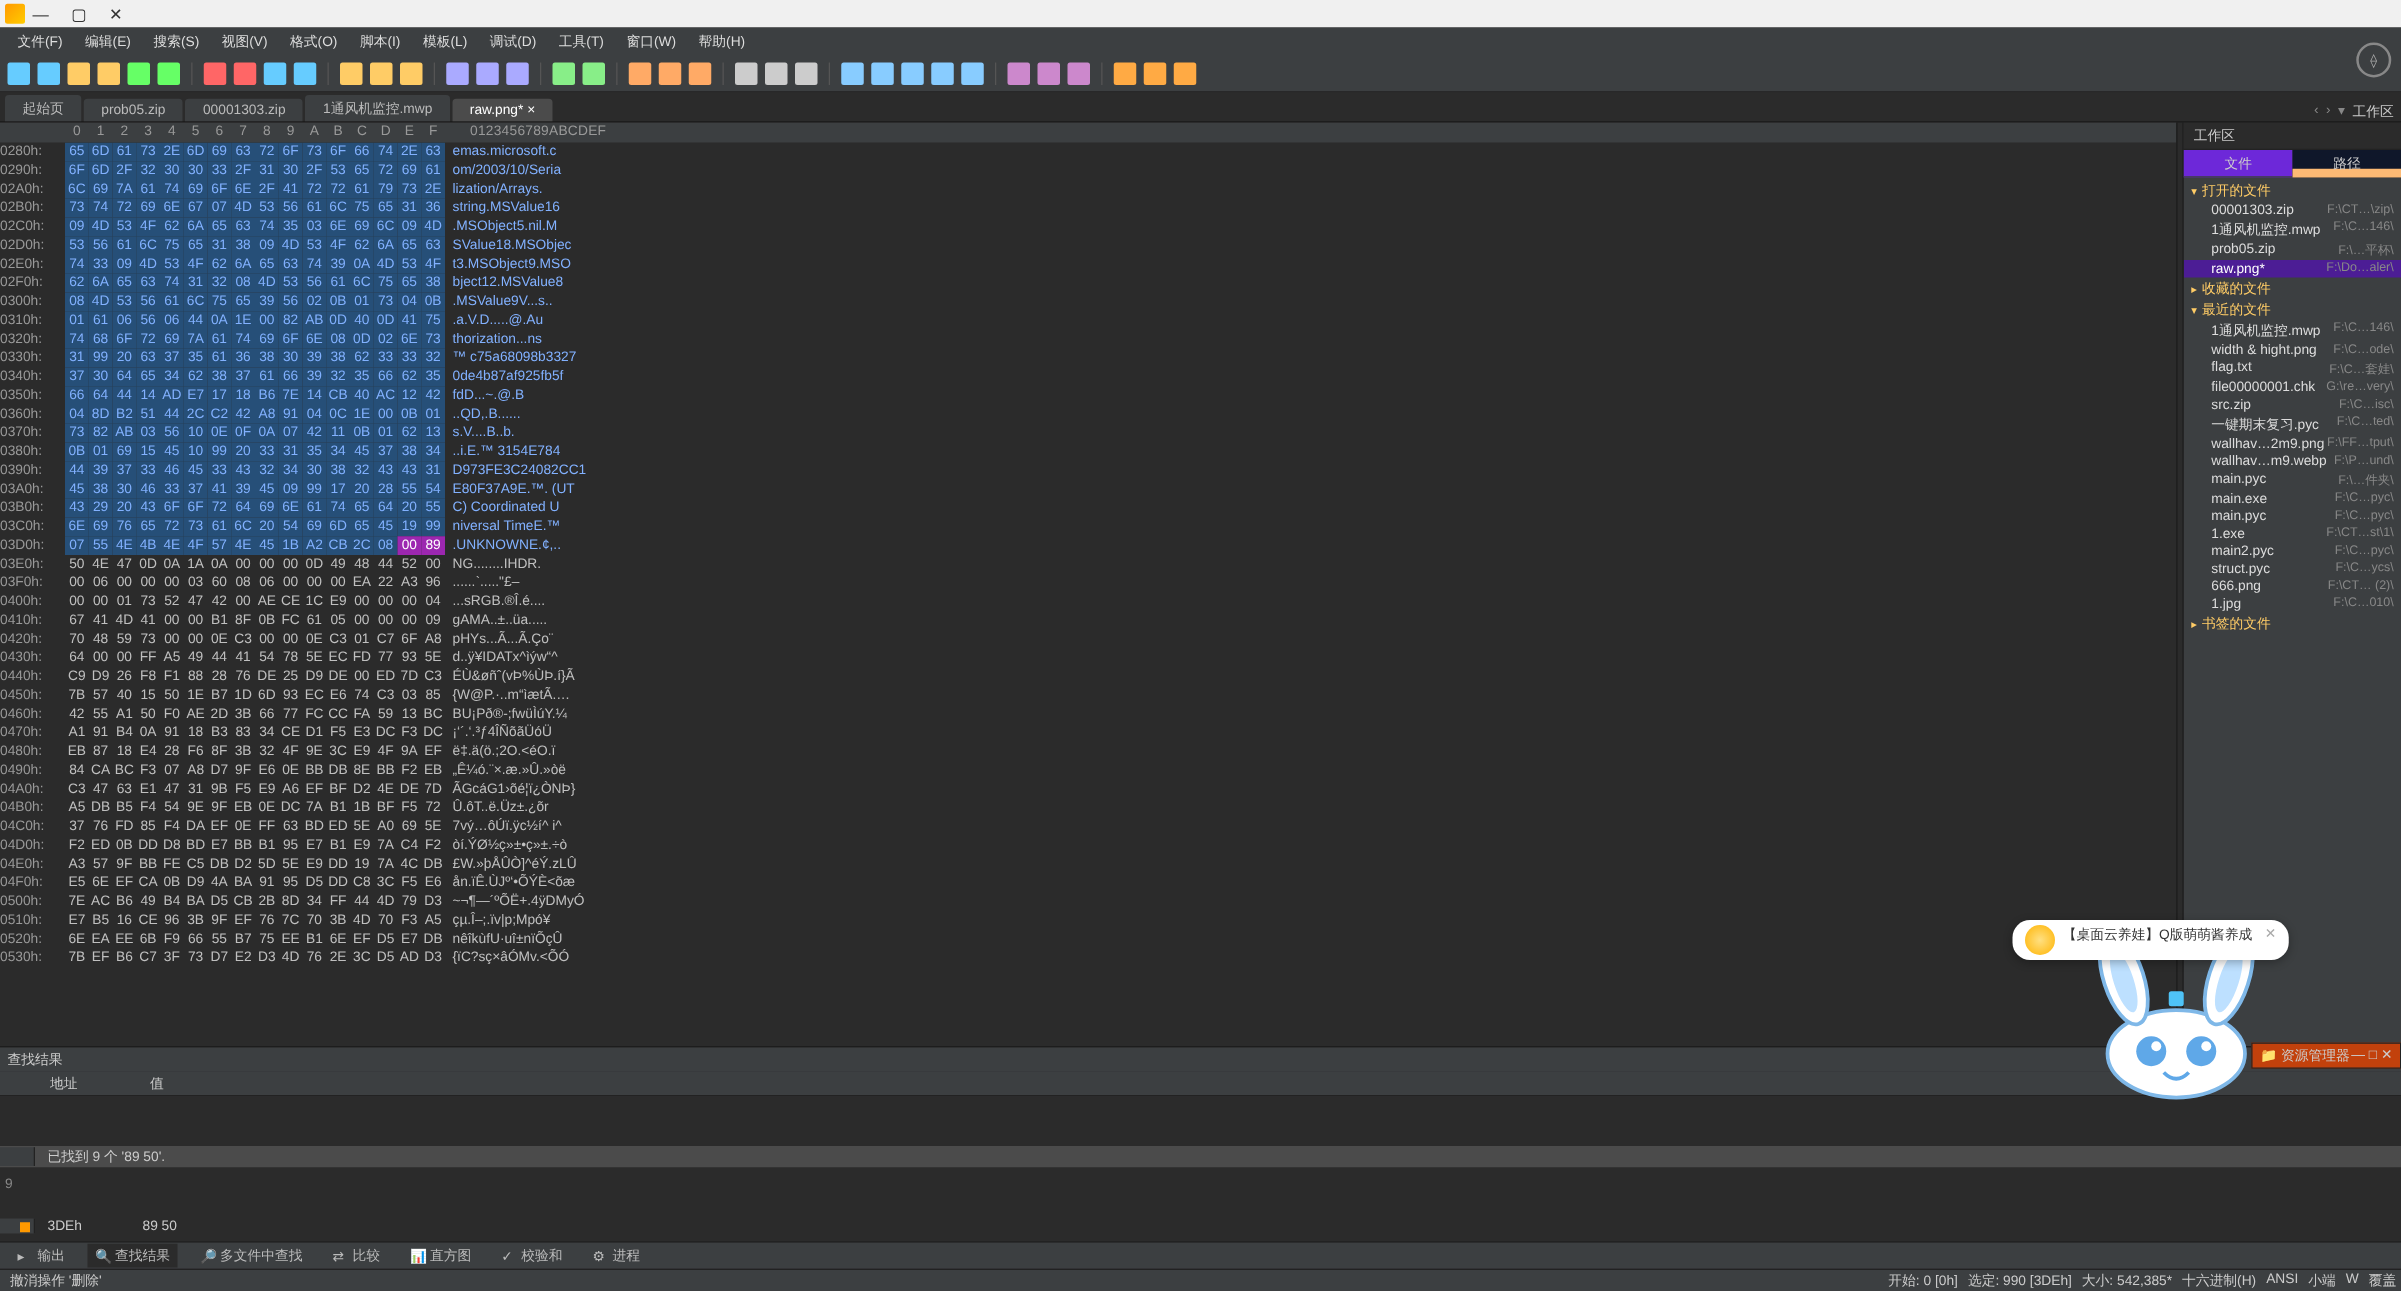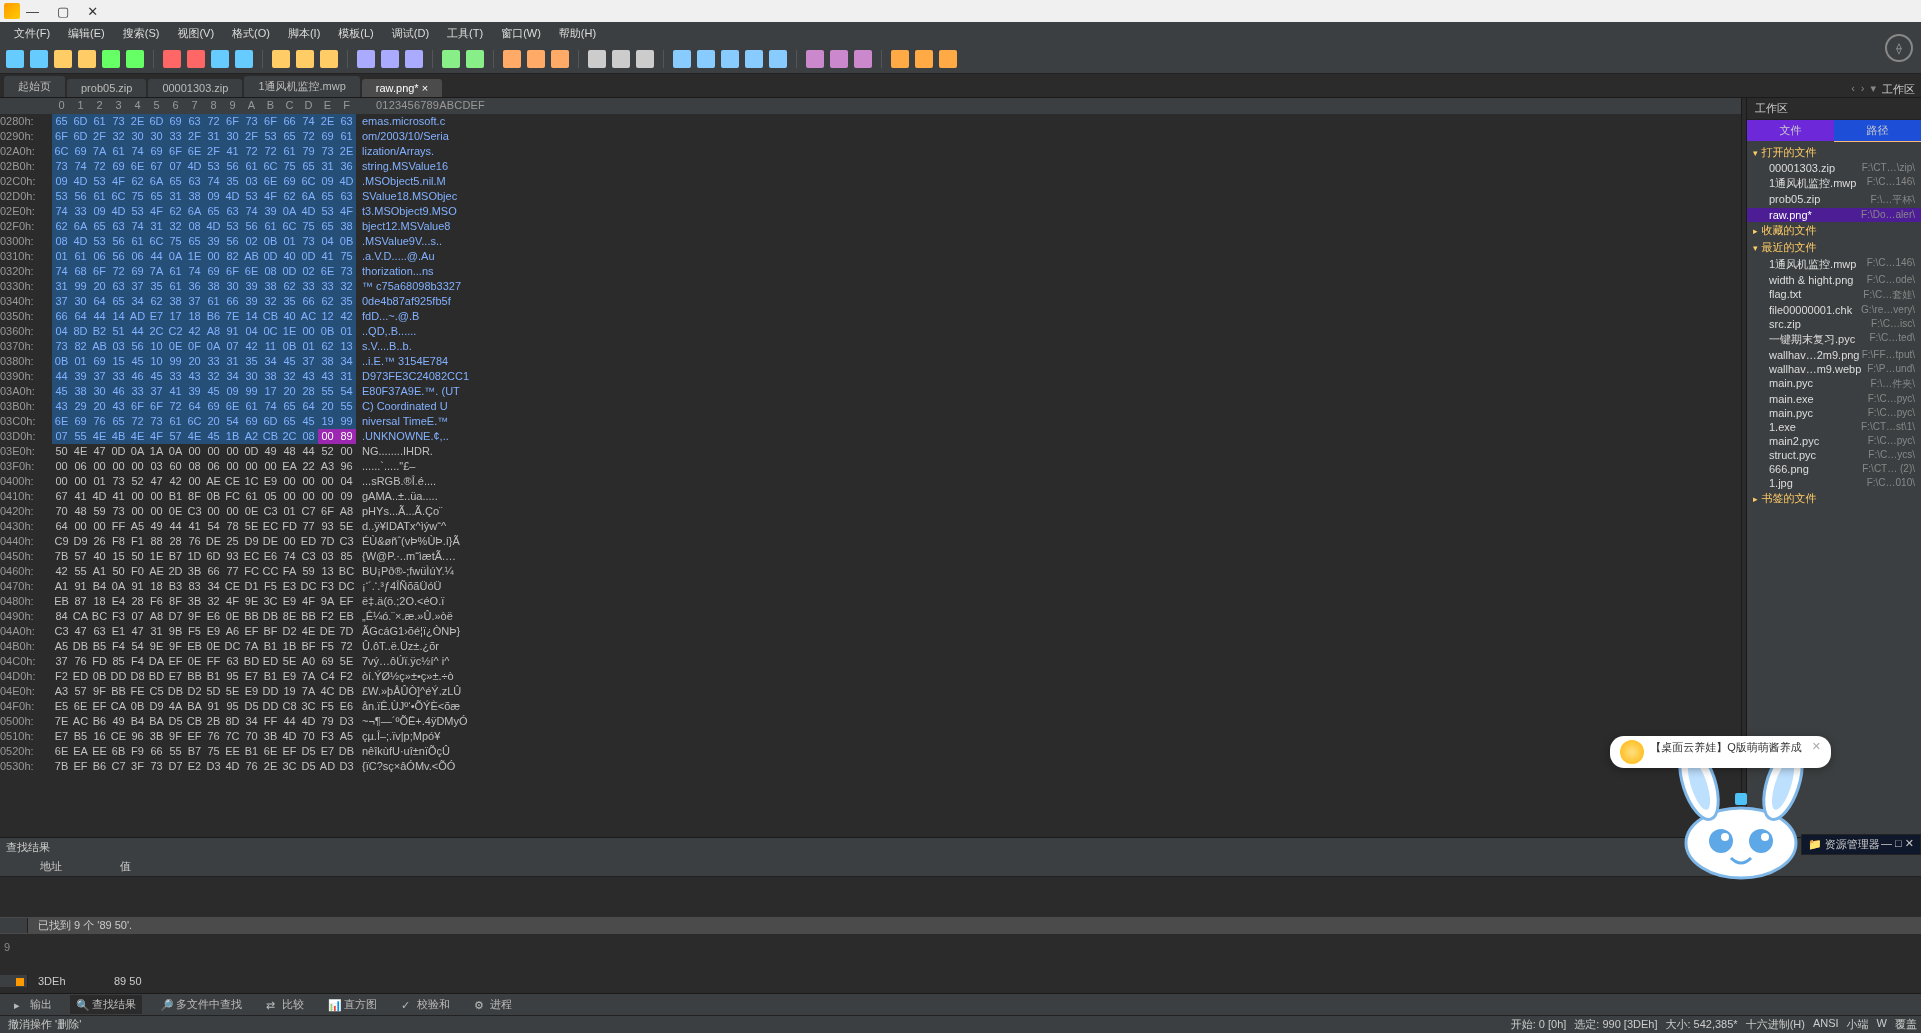--- a/index.html
+++ b/index.html
@@ -31,21 +31,21 @@
 .hexrow .bytes { display: flex; }
 .hexrow .byte { width: 19px; text-align: center; }
 .hexrow .byte.sel { background: #264f78; color: #82b1ff; }
 .hexrow .byte.mark { background: #9c27b0; color: #fff; }
 .hexrow .asc { margin-left: 6px; white-space: pre; color: #c0c0c0; }
 .hexrow .asc .sel { color: #82b1ff; }
 .rsplit { width: 6px; background: #2b2b2b; border-left: 1px solid #1a1a1a; border-right: 1px solid #1a1a1a; }
 .rpanel { width: 174px; background: #3c3f41; display: flex; flex-direction: column; }
 .rpanel .title { background: #2b2b2b; color: #ccc; padding: 3px 8px; border-bottom: 1px solid #222; }
 .rpanel .tabs2 { display: flex; height: 22px; }
-.rpanel .tabs2 .t2 { flex: 1; text-align: center; padding: 3px 0; background: #1d4ed8; border-bottom: 1px solid #fdba74; }
+.rpanel .tabs2 .t2 { flex: 1; text-align: center; padding: 3px 0; background: #0f172a; border-bottom: 7px solid #fdba74; }
 .rpanel .tabs2 .t2.active { background: #6d28d9; border-bottom: 1px solid #3c3f41; }
 .rpanel .tree { flex: 1; overflow: auto; padding: 2px 0; font-size: 11px; }
 .rpanel .tree .grp { color: #ffcc66; padding: 1px 6px; display: flex; align-items: center; gap: 4px; }
 .rpanel .tree .grp::before { content: "▸"; font-size: 9px; color: #ffcc66; }
 .rpanel .tree .grp.open::before { content: "▾"; }
 .rpanel .tree .item { display: flex; justify-content: space-between; padding: 1px 6px 1px 22px; color: #ddd; }
 .rpanel .tree .item.active { background: #4c1d95; color: #fff; }
 .rpanel .tree .item .p { color: #888; font-size: 10px; }
 .findpane { height: 156px; background: #2b2b2b; border-top: 1px solid #1a1a1a; display: flex; flex-direction: column; }
 .findpane .hdr { background: #3c3f41; color: #ccc; padding: 2px 6px; display: flex; justify-content: space-between; }
@@ -66,21 +66,21 @@
 .bottomtabs .bt .ic { width: 12px; height: 12px; display: inline-block; }
 .statusbar { height: 18px; background: #3c3f41; color: #ccc; display: flex; align-items: center; font-size: 11px; border-top: 1px solid #222; }
 .statusbar .sl { padding: 0 8px; flex: 1; text-align: left; }
 .statusbar .sr { white-space: nowrap; padding: 0 4px; margin-left: auto; display: flex; gap: 8px; }
 .logo { position: absolute; right: 8px; top: 34px; width: 28px; height: 28px; border-radius: 50%; border: 2px solid #888; display: flex; align-items: center; justify-content: center; color: #aaa; z-index: 5; }
 .bunny { position: absolute; right: 90px; bottom: 150px; width: 180px; height: 150px; z-index: 20; pointer-events: none; }
 .bunny svg { width: 100%; height: 100%; }
 .tipbox { position: absolute; right: 90px; bottom: 265px; background: #fff; color: #333; border-radius: 14px; padding: 4px 10px; display: flex; gap: 6px; box-shadow: 0 2px 8px rgba(0,0,0,.3); z-index: 21; font-size: 11px; }
 .tipbox .sun { width: 24px; height: 24px; border-radius: 50%; background: radial-gradient(circle,#ffe082,#ffb300); }
 .tipbox .x { color: #aaa; margin-left: 4px; }
-.rmgr { position: absolute; right: 0; bottom: 178px; width: 120px; background: #0f172a; border: 1px solid #222; z-index: 15; }
+.rmgr { position: absolute; right: 0; bottom: 178px; width: 120px; background: #c2410c; border: 1px solid #222; z-index: 15; }
 .rmgr .hd { display: flex; justify-content: space-between; padding: 2px 6px; color: #ccc; }
 .rmgr .hd .ic2 { color: #ffcc66; }
 </style>
 </head>
 <body>
 
 <div class="titlebar">
   <span class="icon"></span>
   <div class="winbtns">
     <span>—</span>

